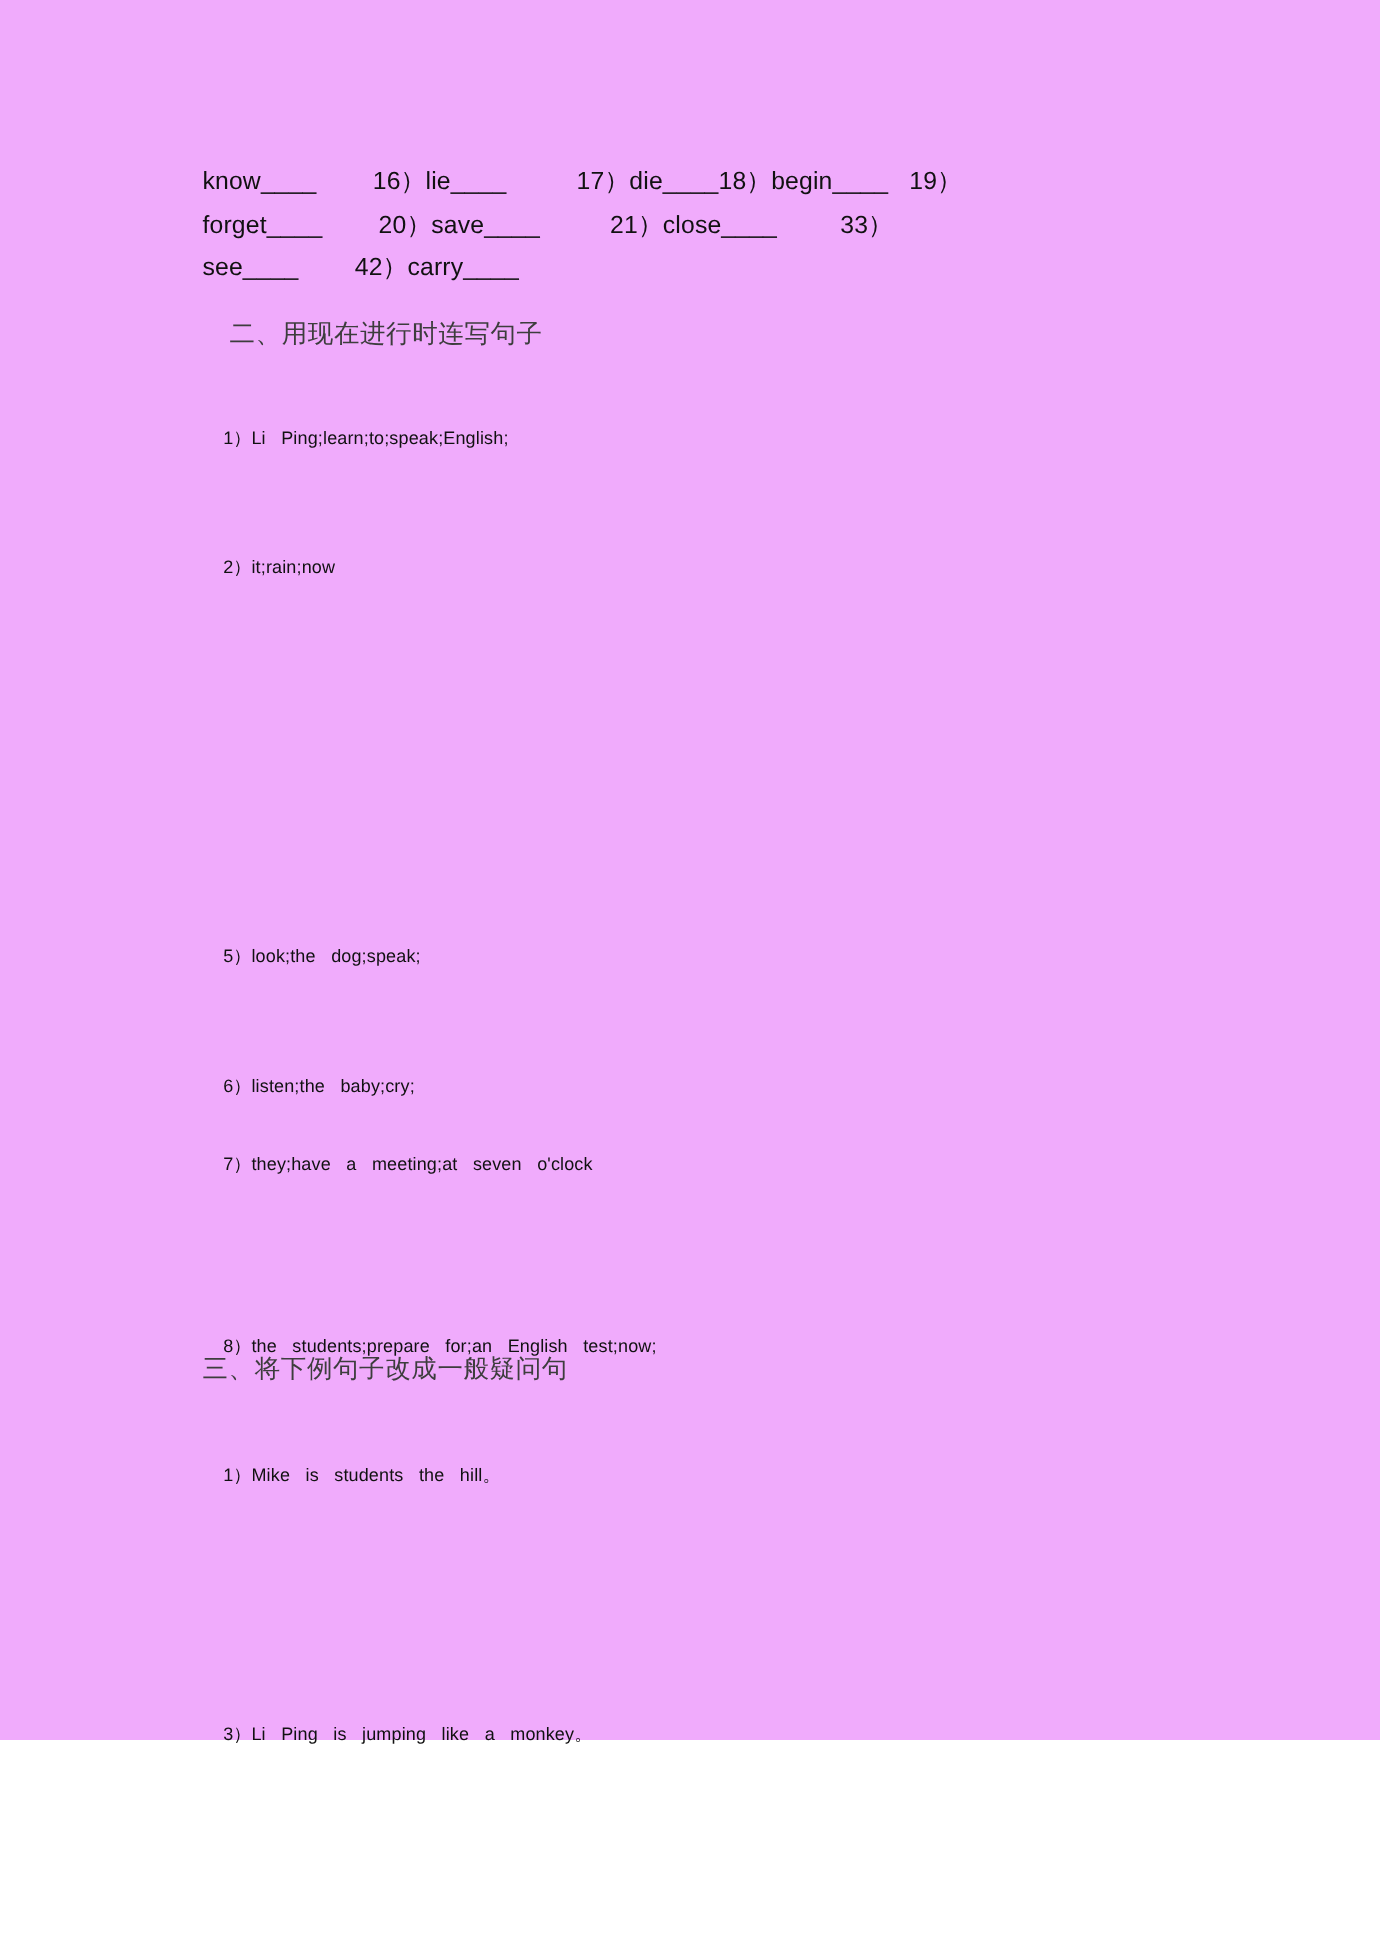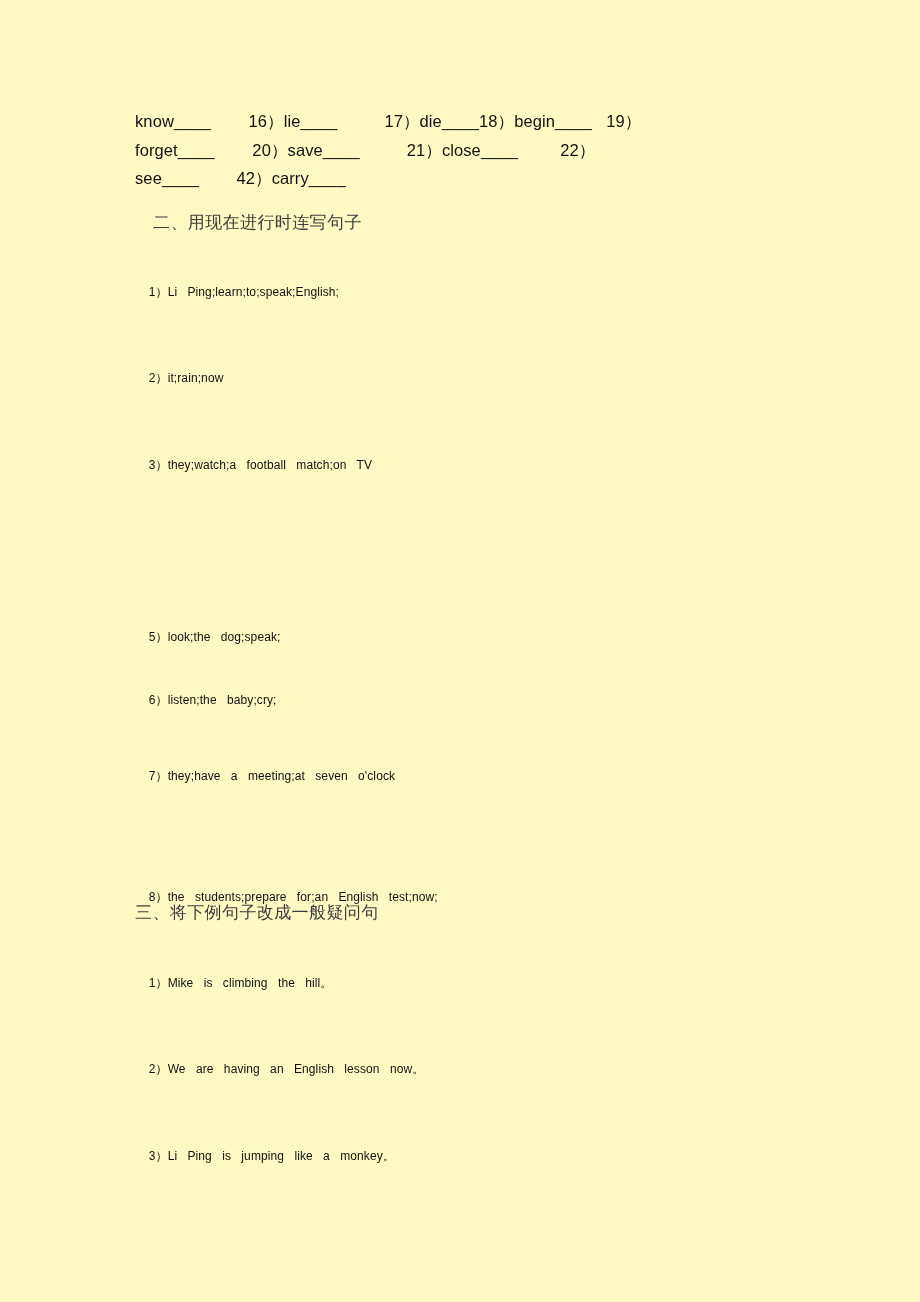--- a/index.html
+++ b/index.html
@@ -16,22 +16,22 @@
     font-family: "Liberation Sans", "DejaVu Sans", sans-serif;
     color: #000000;
     -webkit-font-smoothing: antialiased;
   }
 
   #page {
     position: absolute;
     left: 0;
     top: 0;
     width: 920px;
-    height: 1302px;
-    background: #fef9c3;
+    height: 1160px;
+    background: #f0abfc;
   }
 
   
   .wordlist {
     position: absolute;
     left: 135px;
     top: 107px;
     width: 720px;
   }
   .wordlist-line {
@@ -75,53 +75,47 @@
     font-family: "Liberation Sans", "DejaVu Sans", sans-serif;
   }
 </style>
 </head>
 <body>
 
 <div id="page">
 
   <div class="wordlist">
     <div class="wordlist-line">know____        16）lie____          17）die____18）begin____   19）</div>
-    <div class="wordlist-line">forget____        20）save____          21）close____         22）</div>
+    <div class="wordlist-line">forget____        20）save____          21）close____         33）</div>
     <div class="wordlist-line">see____        42）carry____</div>
   </div>
 
   <div class="section-heading h-two">二、用现在进行时连写句子</div>
 
   <div class="qitem" style="top:256px">
     <span class="qnum">1）</span><span>Li   Ping;learn;to;speak;English;</span>
   </div>
   <div class="qitem" style="top:342px">
     <span class="qnum">2）</span><span>it;rain;now</span>
   </div>
-  <div class="qitem" style="top:429px">
-    <span class="qnum">3）</span><span>they;watch;a   football   match;on   TV</span>
-  </div>
   <div class="qitem" style="top:601px">
     <span class="qnum">5）</span><span>look;the   dog;speak;</span>
   </div>
-  <div class="qitem" style="top:664px">
+  <div class="qitem" style="top:688px">
     <span class="qnum">6）</span><span>listen;the   baby;cry;</span>
   </div>
   <div class="qitem" style="top:740px">
     <span class="qnum">7）</span><span>they;have   a   meeting;at   seven   o'clock</span>
   </div>
   <div class="qitem" style="top:861px">
     <span class="qnum">8）</span><span>the   students;prepare   for;an   English   test;now;</span>
   </div>
 
   <div class="section-heading h-three">三、将下例句子改成一般疑问句</div>
 
   <div class="qitem" style="top:947px">
-    <span class="qnum">1）</span><span>Mike   is   climbing   the   hill。</span>
-  </div>
-  <div class="qitem" style="top:1033px">
-    <span class="qnum">2）</span><span>We   are   having   an   English   lesson   now。</span>
+    <span class="qnum">1）</span><span>Mike   is   students   the   hill。</span>
   </div>
   <div class="qitem" style="top:1120px">
     <span class="qnum">3）</span><span>Li   Ping   is   jumping   like   a   monkey。</span>
   </div>
 
 </div>
 
 </body></html>

